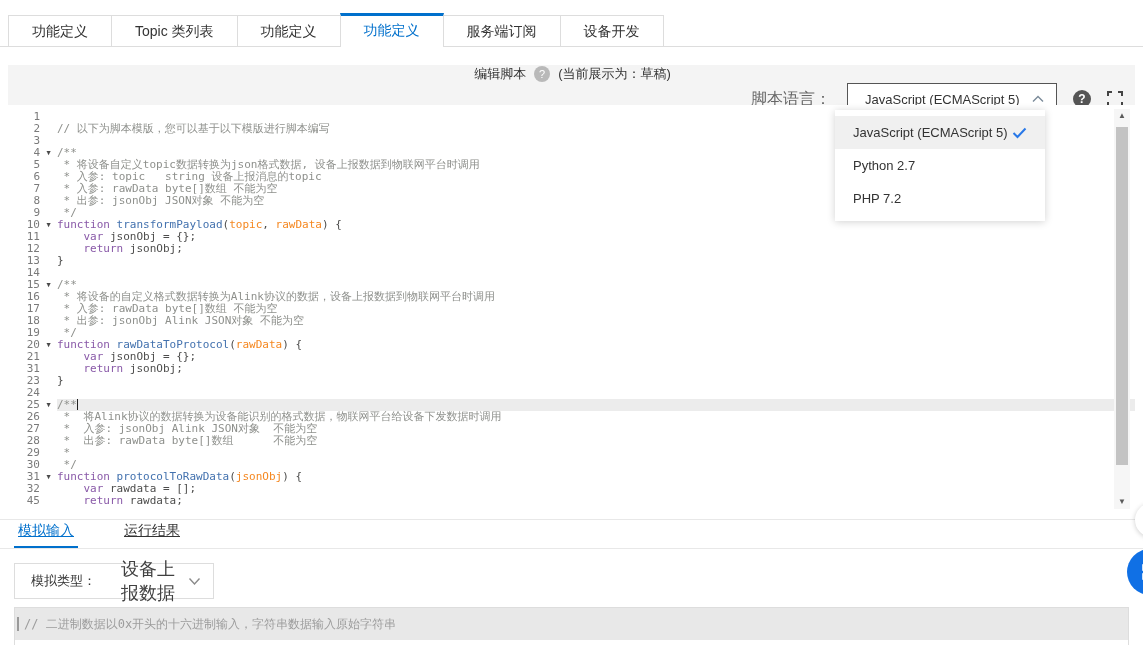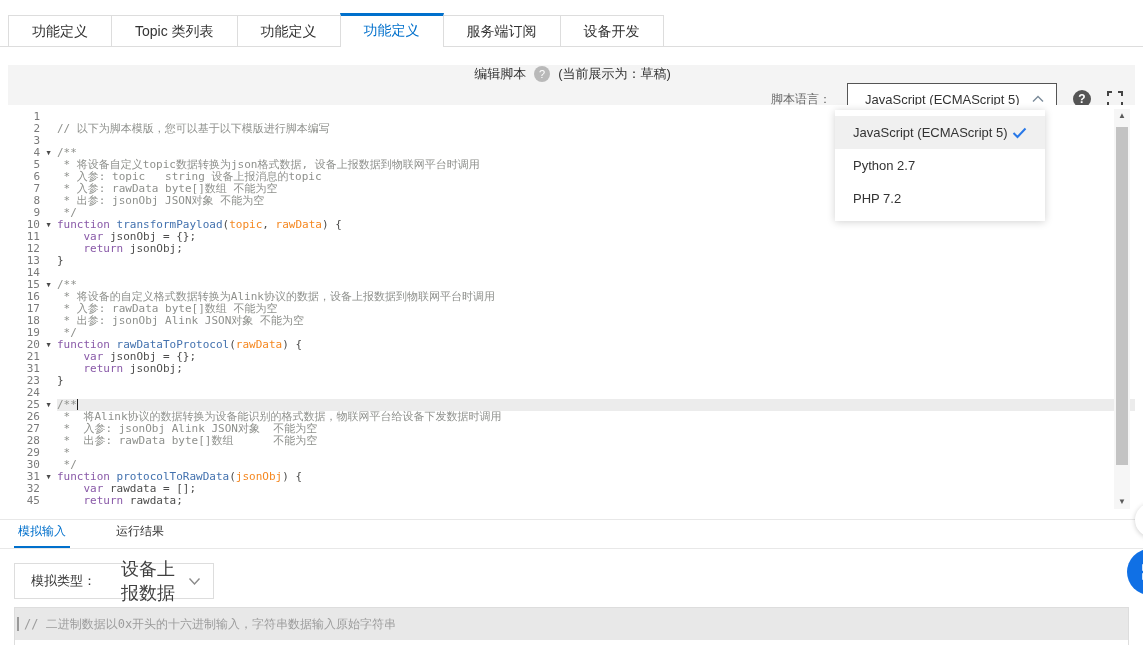--- a/index.html
+++ b/index.html
@@ -17,21 +17,21 @@
   .tab.active { height:34px; line-height:29px; border-top:3px solid #0070cc;
                 color:#0070cc; margin-bottom:-1px; background:#fff; z-index:2; position:relative; }
   
   .panel { margin:18px 8px 0 8px; }
   .panel-header { height:40px; background:#f4f4f4; display:flex; align-items:center;
                   padding:0 12px 0 14px; font-size:13px;flex-direction:column; }
   .ph-left { display:flex; align-items:center; gap:8px; }
   .help-sm { width:16px; height:16px; border-radius:50%; background:#b9b9b9; color:#fff;
              font-size:11px; line-height:16px; text-align:center; display:inline-block; }
   .ph-right { margin-left:auto; display:flex; align-items:center; gap:16px; }
-  .lang-label { color:#666; font-size:12px; }
+  .lang-label { color:#666; font-size:16px; }
   .lang-select { width:210px; height:32px; background:#fff; border:1px solid #555;
                  display:flex; align-items:center; padding:0 12px 0 17px; cursor:pointer; }
   .lang-select .val { font-size:13px; color:#333; flex:1; }
   .help-dark { width:18px; height:18px; border-radius:50%; background:#555; color:#fff;
                font-size:12px; line-height:18px; text-align:center; font-weight:bold; cursor:pointer; }
   .fs-icon { width:16px; height:16px; cursor:pointer; }
   
   .dropdown { position:absolute; top:110px; right:98px; width:210px; background:#fff;
               box-shadow:0 1px 8px rgba(0,0,0,.18); z-index:20; padding:6px 0; }
   .dd-item { height:33px; line-height:33px; padding:0 18px; font-size:13px; color:#333;
@@ -51,21 +51,21 @@
   .seg-pr { color:#f5871f; } .seg-pl { color:#4d4d4c; }
   .caret { display:inline-block; width:1px; height:11px; background:#222; vertical-align:top; }
   
   .vscroll { position:absolute; right:5px; top:4px; width:16px; height:400px; background:#f6f6f6; }
   .vs-arrow { position:absolute; left:0; width:16px; height:14px; color:#5a5a5a; font-size:8px;
               text-align:center; line-height:14px; cursor:pointer; }
   .vs-thumb { position:absolute; left:2px; width:12px; background:#c3c3c3; cursor:pointer; }
   
   .btabs { display:flex; align-items:flex-end; height:30px; padding-left:14px;
            border-top:1px solid #e8e8e8; border-bottom:1px solid #e8e8e8; margin-top:7px; }
-  .btab { font-size:12px; color:#333; padding:0 4px 8px 4px; margin-right:42px; cursor:pointer; }
+  .btab { font-size:14px; color:#333; padding:0 4px 8px 4px; margin-right:42px; cursor:pointer;text-decoration:underline; }
   .btab.active { color:#0070cc; border-bottom:2px solid #0070cc; padding-bottom:6px; }
   .sim-select { margin:14px 0 0 14px; width:200px; height:36px; border:1px solid #ddd;
                 display:flex; align-items:center; padding:0 12px 0 16px; cursor:pointer; background:#fff; }
   .sim-select .sl { font-size:13px; color:#333; }
   .sim-select .sv { font-size:18px; color:#404040; margin-left:25px; flex:1; }
   .sim-input { margin:8px 14px 0 14px; border:1px solid #ddd; height:60px; background:#fff; }
   .sim-line { height:32px; background:#e8e8e8; display:flex; align-items:center;
               font-family:"DejaVu Sans Mono","Liberation Mono",monospace; font-size:12px; color:#9c9c9c; }
   .sim-line .caret2 { width:2px; height:14px; background:#9a9a9a; margin-left:2px; flex:none; }
   .sim-line .txt { white-space:pre; margin-left:5px; }

